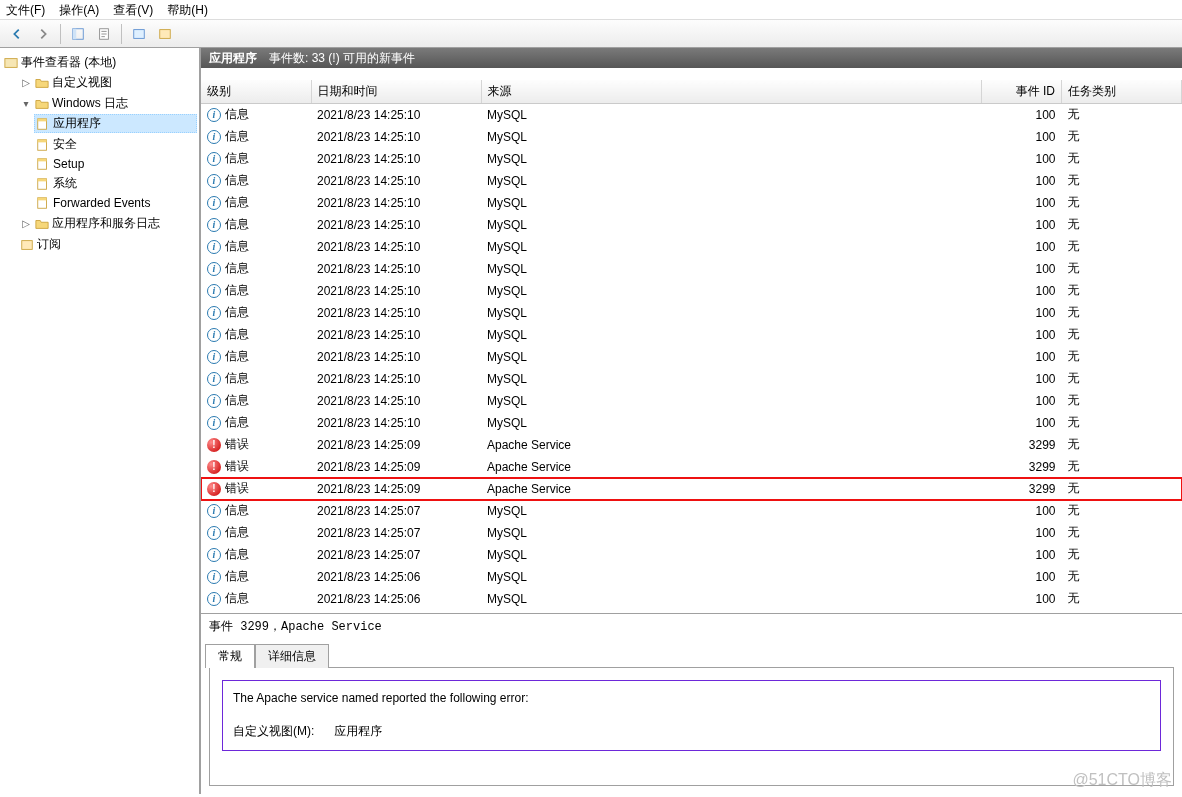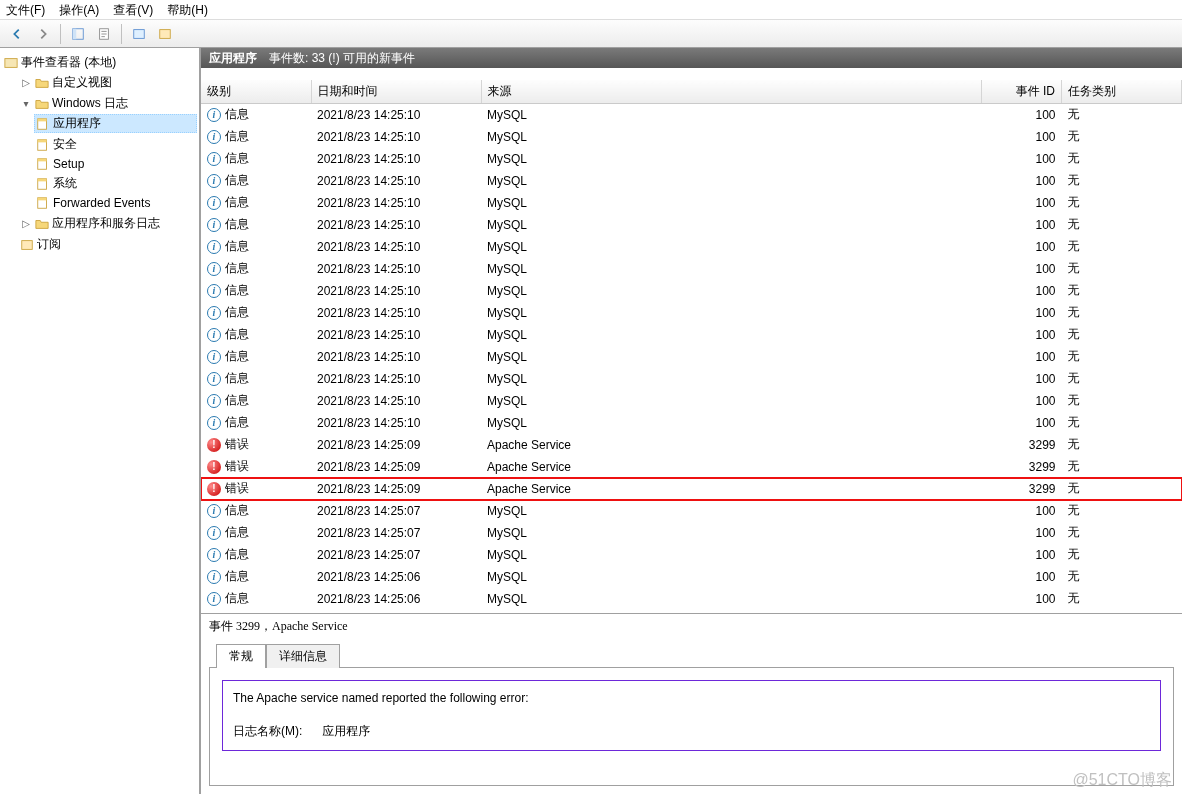--- a/index.html
+++ b/index.html
@@ -30,22 +30,22 @@
 table.grid { width: 100%; border-collapse: collapse; table-layout: fixed; }
 table.grid th { background: linear-gradient(#fdfdfd,#ececec); border-right: 1px solid #d5d5d5; border-bottom: 1px solid #cacaca; text-align: left; padding: 3px 6px; font-weight: normal; position: sticky; top: 0; }
 table.grid td { padding: 2px 6px; border-bottom: 1px solid transparent; white-space: nowrap; overflow: hidden; text-overflow: ellipsis; }
 .lvl-cell { display: flex; align-items: center; gap: 4px; }
 .ico-info { width: 14px; height: 14px; border-radius: 50%; border: 1.5px solid #2a7ab0; display: inline-flex; align-items: center; justify-content: center; color: #2a7ab0; font-weight: bold; font-size: 10px; font-family: Georgia,serif; font-style: italic; }
 .ico-err { width: 14px; height: 14px; border-radius: 50%; background: radial-gradient(circle at 30% 30%, #ff8a8a, #c80000); display: inline-flex; align-items: center; justify-content: center; color: #fff; font-weight: bold; font-size: 10px; }
 tr.hl td:first-child, tr.hl td:nth-child(2), tr.hl td:nth-child(3) { position: relative; }
 tr.hl { outline: 2px solid #e11; outline-offset: -1px; }
 
 .detail-pane { height: 180px; display: flex; flex-direction: column; }
-.detail-title { padding: 4px 8px; font-family: Liberation Serif, serif; background: #fff; }
-.tabs { display: flex; padding: 4px 15px 0; gap: 0; }
+.detail-title { padding: 4px 8px; font-family: Liberation Mono, monospace; background: #fff; }
+.tabs { display: flex; padding: 4px 4px 0; gap: 0; }
 .tab { padding: 3px 12px; border: 1px solid #a0a0a0; border-bottom: none; background: #f0f0f0; position: relative; top: 1px; }
 .tab.active { background: #fff; }
 .detail-body { flex: 1; border: 1px solid #a0a0a0; margin: 0 8px 8px; padding: 12px; background: #fff; overflow: auto; }
 .inner-box { border: 1px solid #6d28d9; padding: 10px; }
 .msg-line { margin-top: 6px; display: flex; align-items: center; flex-wrap: wrap; gap: 6px; }
 .red-box { border: 2px solid #e11; padding: 2px 4px; }
 .log-label { margin-top: 18px; }
 .watermark { position: fixed; right: 10px; bottom: 6px; color: #c0c0c0; font-size: 16px; pointer-events: none; }
 
 
@@ -536,21 +536,21 @@
     <div class="detail-pane">
       <div class="detail-title">事件 3299，Apache Service</div>
       <div class="tabs">
         <div class="tab active">常规</div>
         <div class="tab">详细信息</div>
       </div>
       <div class="detail-body">
         <div class="inner-box">
           <div>The Apache service named  reported the following error:</div>
           <div class="log-label">
-            <span>日志名称(M):</span>
+            <span>自定义视图(M):</span>
             &nbsp;&nbsp;&nbsp;&nbsp;
             <span>应用程序</span>
           </div>
         </div>
       </div>
     </div>
   </div>
 </div>
 
 <div class="watermark">@51CTO博客</div>

